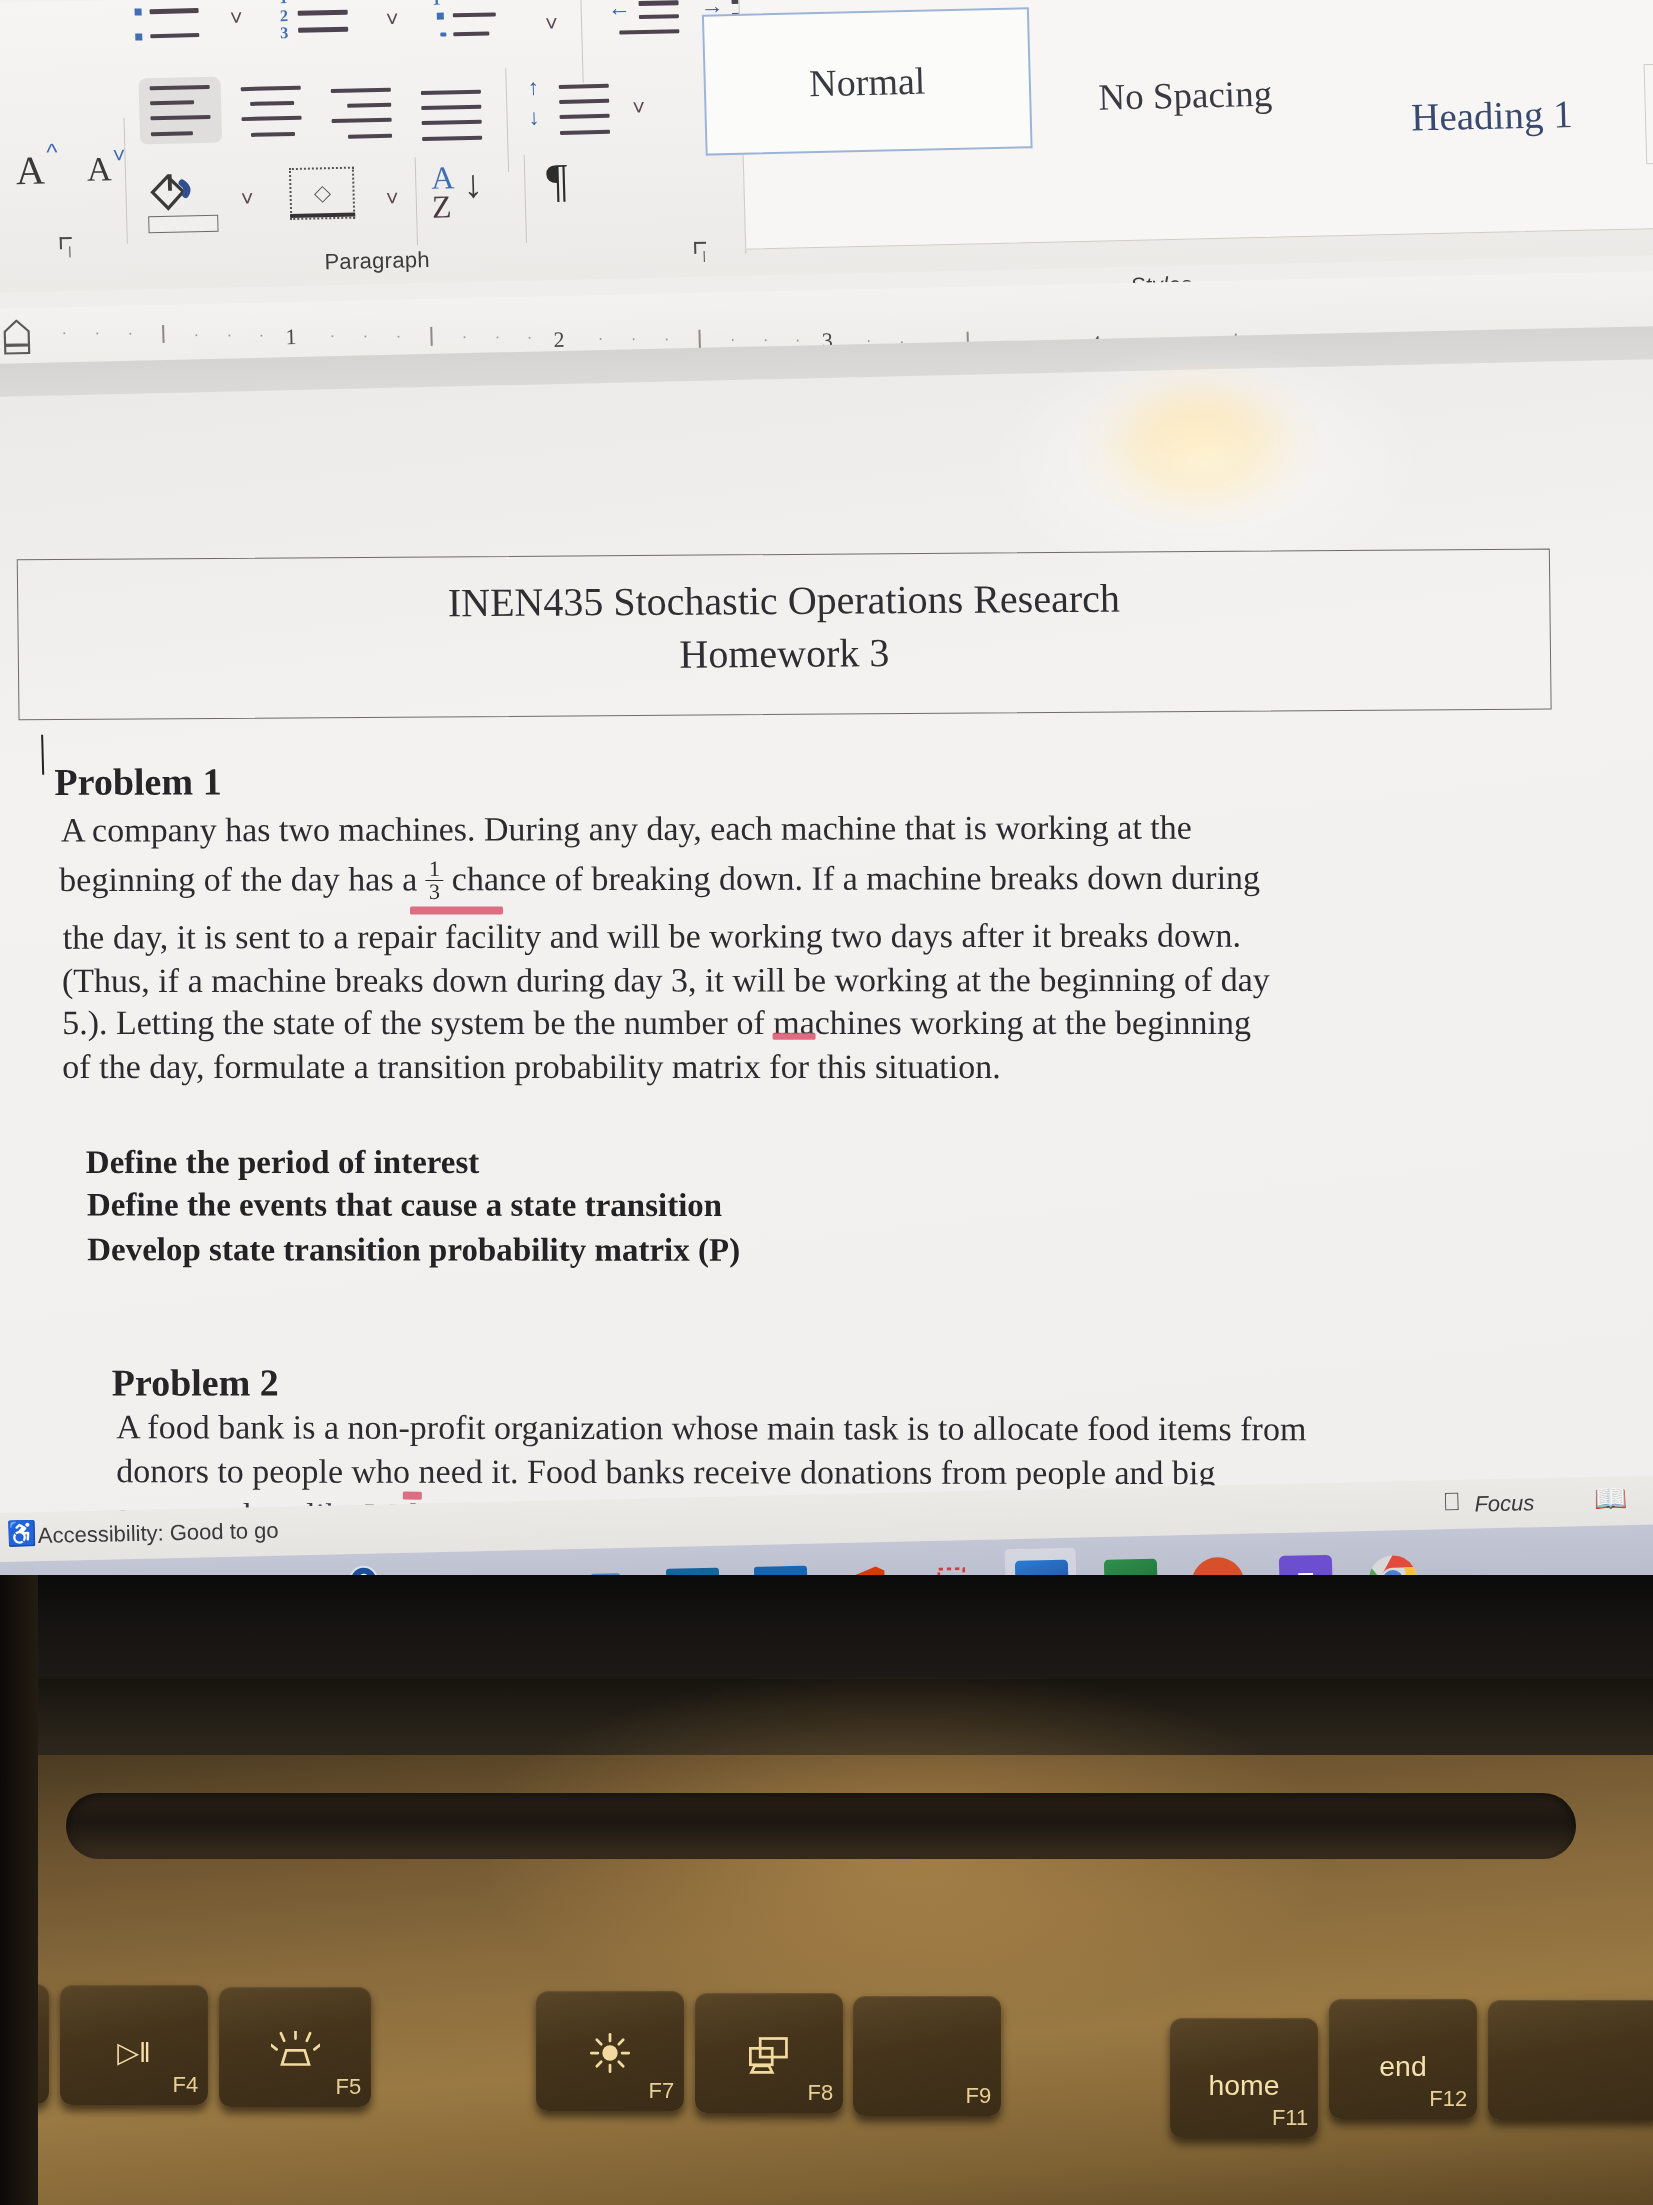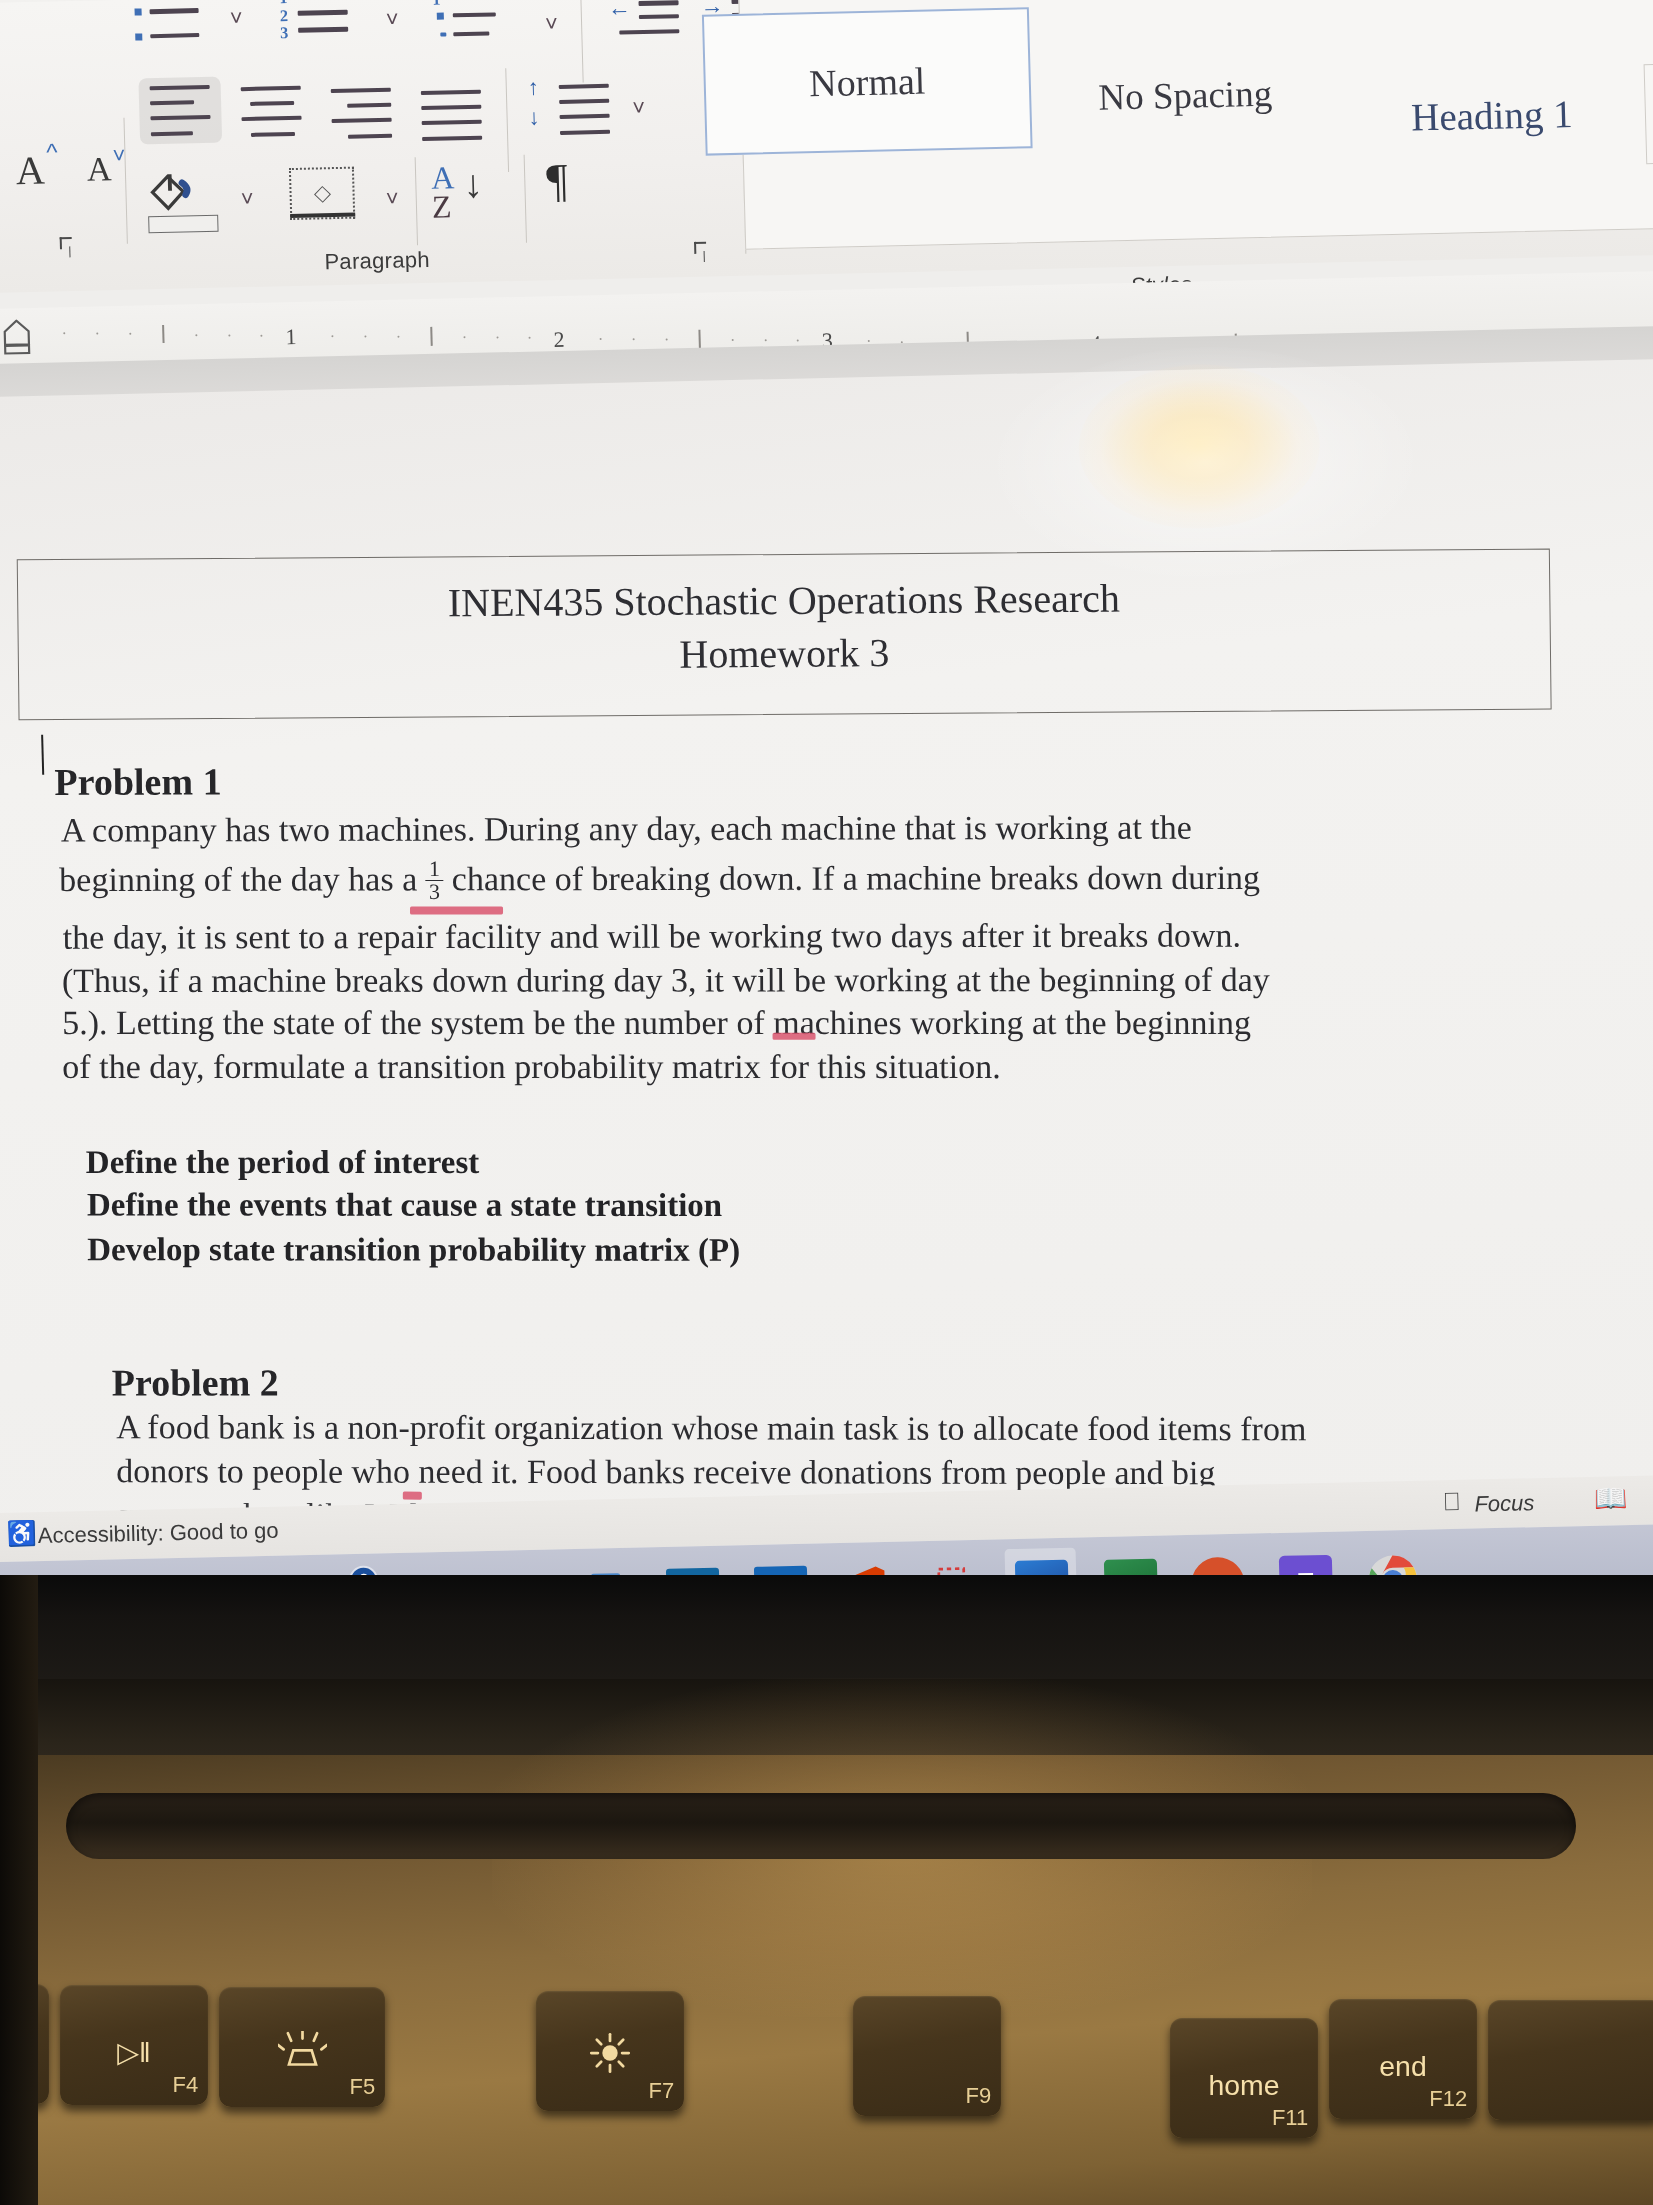--- a/index.html
+++ b/index.html
@@ -565,21 +565,21 @@
     <div class="glow" style="left:492px;top:-77px;width:820px;height:339px;"></div>
     <div class="speaker-strip" style="top:38px;"></div>
 
     <div class="key" style="left:-22px;top:229px;width:71px;"></div>
 
     <div class="key" style="left:60px;top:230px;width:148px;">
       <div class="key-main">▷ǁ</div>
       <div class="key-fn">F4</div>
     </div>
 
-    <div class="key" style="left:219px;top:232px;width:166px;">
+    <div class="key" style="left:219px;top:232px;width:152px;">
       <div style="position:absolute;left:0;right:0;bottom:34px;text-align:center;">
         <svg width="49" height="40" viewBox="0 0 90 74">
             <path d="M24 18 L18 4 M45 14 L45 0 M66 18 L72 4 M10 34 L0 26 M80 34 L90 26" stroke="#f2d9a0" stroke-width="5" stroke-linecap="round"></path>
             <path d="M28 36 h34 l8 26 h-50z" fill="none" stroke="#f2d9a0" stroke-width="5"></path>
           </svg>
       </div>
       <div class="key-fn">F5</div>
     </div>
 
 
@@ -595,20 +595,30 @@
               <line x1="16" y1="16" x2="24" y2="24"></line>
               <line x1="56" y1="56" x2="64" y2="64"></line>
               <line x1="16" y1="64" x2="24" y2="56"></line>
               <line x1="56" y1="24" x2="64" y2="16"></line>
             </g>
           </svg>
       </div>
       <div class="key-fn">F7</div>
     </div>
 
+    <div class="key" style="left:695px;top:238px;width:148px;">
+      <div style="position:absolute;left:0;right:0;bottom:34px;text-align:center;">
+        <svg width="47" height="42" viewBox="0 0 86 76">
+            <rect x="26" y="6" width="48" height="34" fill="none" stroke="#f2d9a0" stroke-width="5"></rect>
+            <rect x="8" y="24" width="40" height="30" fill="none" stroke="#f2d9a0" stroke-width="5"></rect>
+            <path d="M16 56 h26 l6 12 h-38z" fill="none" stroke="#f2d9a0" stroke-width="5"></path>
+          </svg>
+      </div>
+      <div class="key-fn">F8</div>
+    </div>
 
     <div class="key" style="left:853px;top:241px;width:148px;">
       <div class="key-main"></div>
       <div class="key-fn">F9</div>
     </div>
 
 
     <div class="key" style="left:1170px;top:243px;width:148px;margin-top:20px;">
       <div class="key-main">home</div>
       <div class="key-fn">F11</div>

